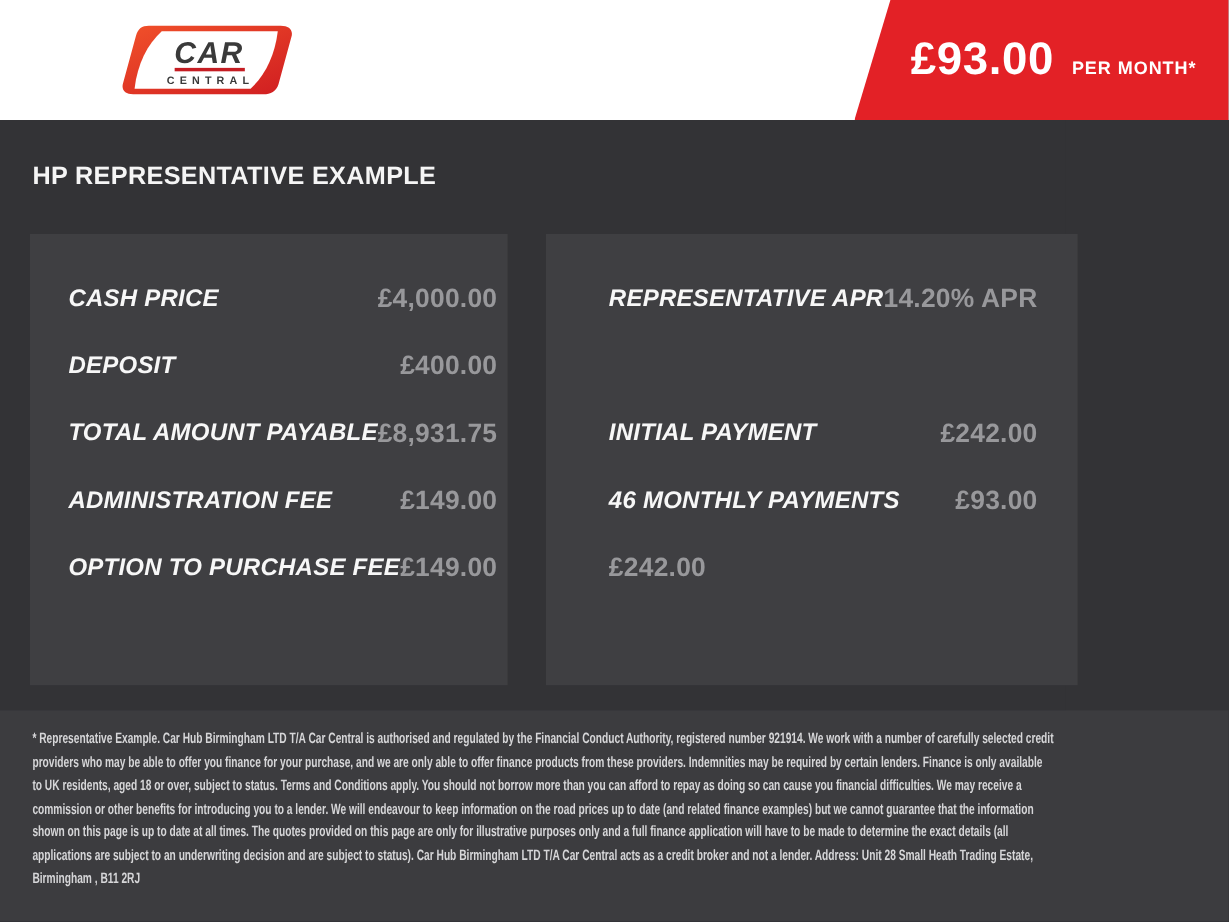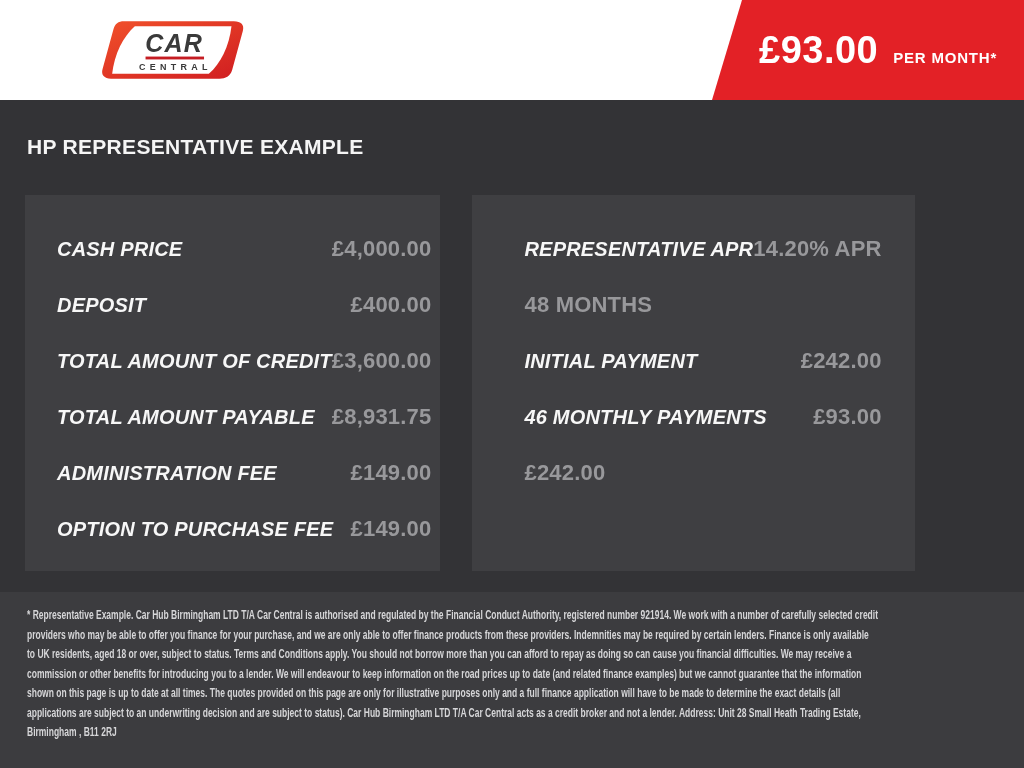--- a/index.html
+++ b/index.html
@@ -90,44 +90,39 @@
     <section class="panel panel-left">
       <div class="row">
         <span class="lbl">CASH PRICE</span>
         <span class="val">£4,000.00</span>
       </div>
       <div class="row">
         <span class="lbl">DEPOSIT</span>
         <span class="val">£400.00</span>
       </div>
       <div class="row">
-        <span class="lbl">TOTAL AMOUNT OF CREDIT</span>
-        <span class="val">£3,600.00</span>
-      </div>
-      <div class="row">
         <span class="lbl">TOTAL AMOUNT PAYABLE</span>
         <span class="val">£8,931.75</span>
       </div>
       <div class="row">
         <span class="lbl">ADMINISTRATION FEE</span>
         <span class="val">£149.00</span>
       </div>
       <div class="row">
         <span class="lbl">OPTION TO PURCHASE FEE</span>
         <span class="val">£149.00</span>
       </div>
     </section>
 
     <section class="panel panel-right">
       <div class="row">
         <span class="lbl">REPRESENTATIVE APR</span>
         <span class="val">14.20% APR</span>
       </div>
       <div class="row">
-        <span class="val">48 MONTHS</span>
       </div>
       <div class="row">
         <span class="lbl">INITIAL PAYMENT</span>
         <span class="val">£242.00</span>
       </div>
       <div class="row">
         <span class="lbl">46 MONTHLY PAYMENTS</span>
         <span class="val">£93.00</span>
       </div>
       <div class="row">

